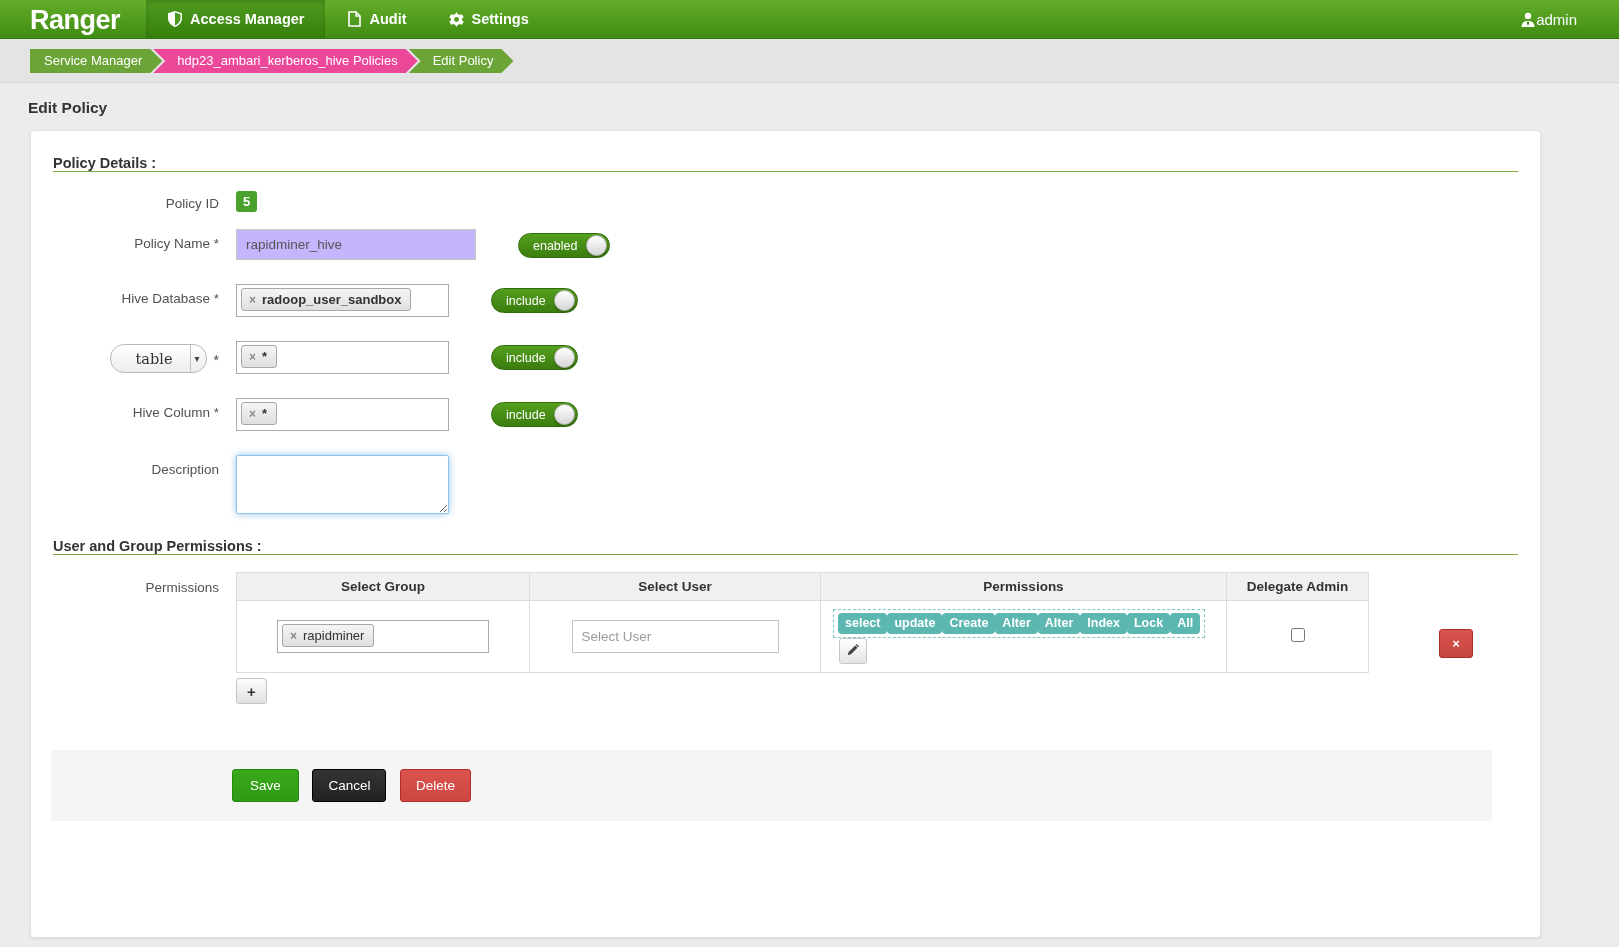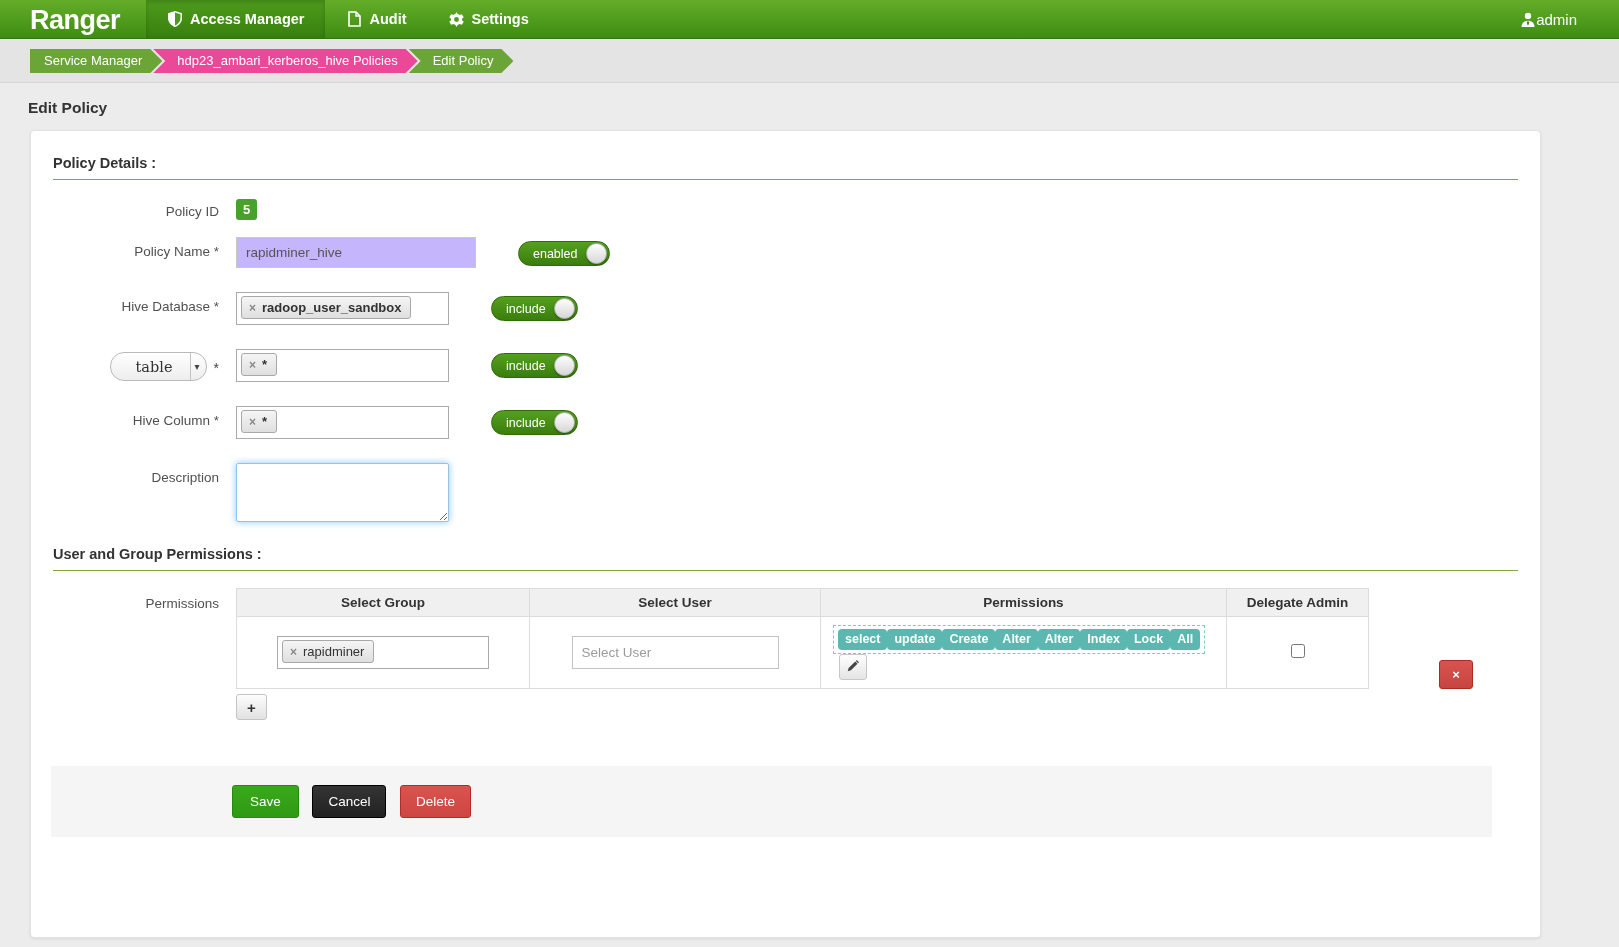--- a/index.html
+++ b/index.html
@@ -80,21 +80,20 @@
     background: #fff;
     border: 1px solid #e2e2e2;
     border-radius: 4px;
     box-shadow: 0 1px 3px rgba(0,0,0,0.08);
     padding: 24px 22px 0 22px;
   }
   .section-heading {
     font-size: 14.5px;
     font-weight: bold;
     color: #333;
-    padding-bottom: 8px;
     border-bottom: 1px solid #7fa83e;
     margin-bottom: 17px;
   }
 
   .form-row { display: flex; align-items: flex-start; margin-bottom: 24px; }
   .form-label {
     width: 183px;
     flex-shrink: 0;
     text-align: right;
     padding-right: 17px;
@@ -207,21 +206,21 @@
     box-shadow: 0 0 7px rgba(110, 175, 230, 0.75);
     outline: none;
     resize: both;
     font-family: "Liberation Sans", sans-serif;
     font-size: 13px;
     padding: 5px 7px;
     color: #333;
   }
 
   
-  .perm-row-wrap { display: flex; align-items: flex-end; }
+  .perm-row-wrap { display: flex; align-items: center; }
   .perm-table { border-collapse: collapse; background: #fff; }
   .perm-table th {
     background: #f0f0f0;
     border: 1px solid #dcdcdc;
     font-size: 13.5px;
     font-weight: bold;
     color: #333;
     padding: 6px 8px;
     text-align: center;
   }

